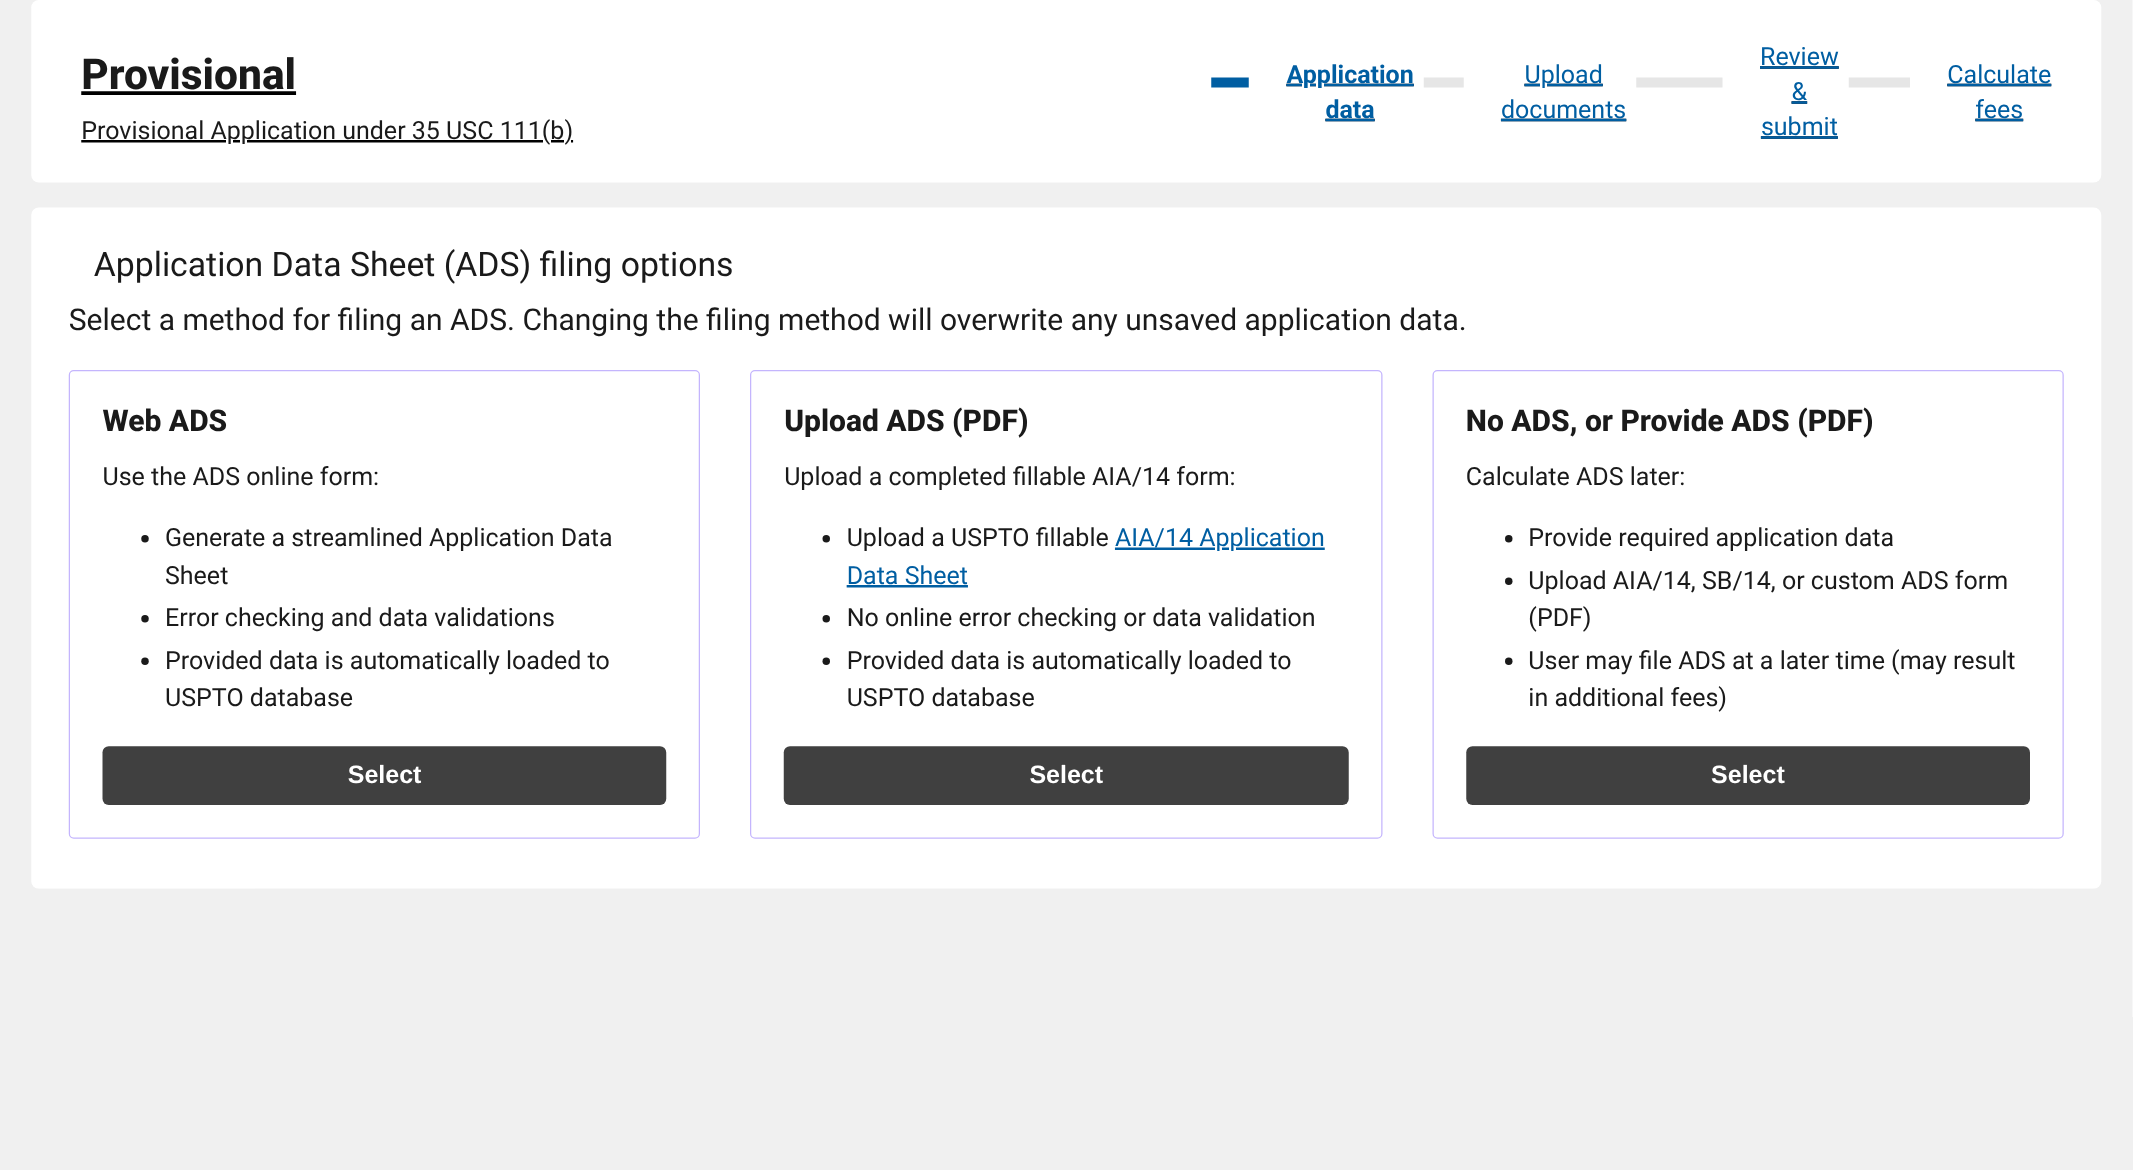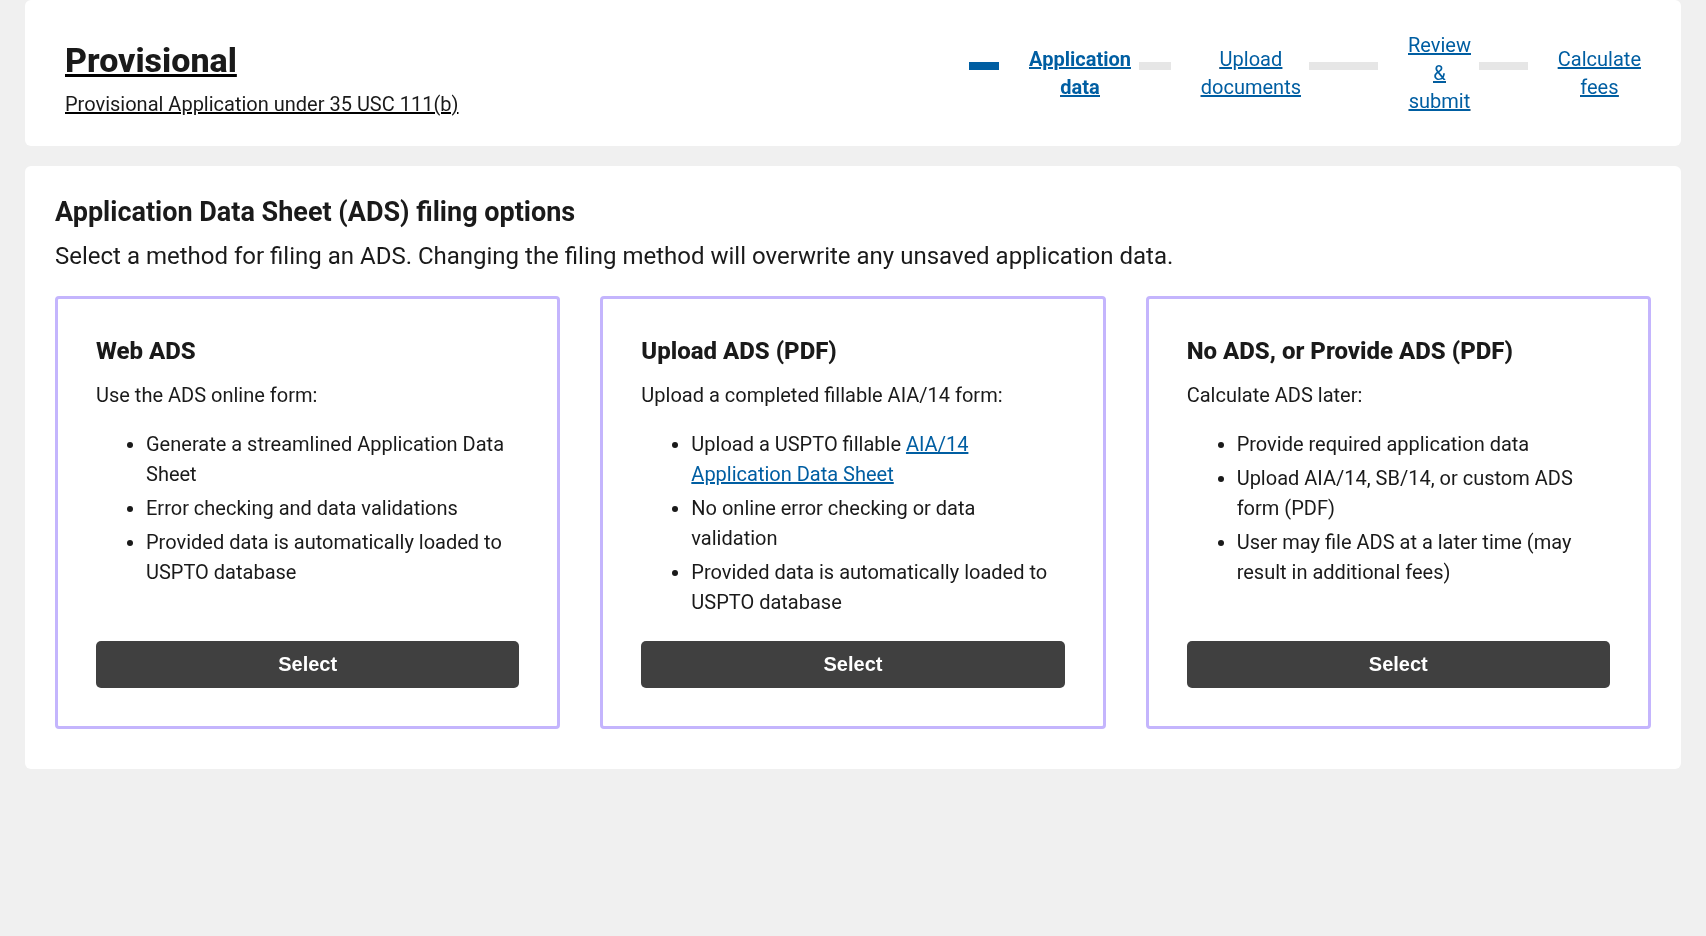--- a/index.html
+++ b/index.html
@@ -68,38 +68,39 @@
     .step-label.active {
       font-weight: 700;
     }
     .content-card {
       background: #fff;
       border-radius: 6px;
       padding: 30px 30px 40px 30px;
     }
     .section-title {
       font-size: 27px;
-      font-weight: 700;
+      font-weight: 400;
       color: #1a1a1a;
       margin-bottom: 14px;
+      margin-left: 20px;
     }
     .section-subtitle {
       font-size: 24px;
       color: #1a1a1a;
       margin-bottom: 26px;
     }
     .options-row {
       display: flex;
       gap: 40px;
     }
     .option-card {
       flex: 1;
-      border: 3px solid #c4b5fd;
+      border: 1px solid #c4b5fd;
       border-radius: 4px;
-      padding: 38px;
+      padding: 26px;
       display: flex;
       flex-direction: column;
     }
     .option-title {
       font-size: 24px;
       font-weight: 800;
       color: #1a1a1a;
       margin-bottom: 16px;
     }
     .option-intro {

